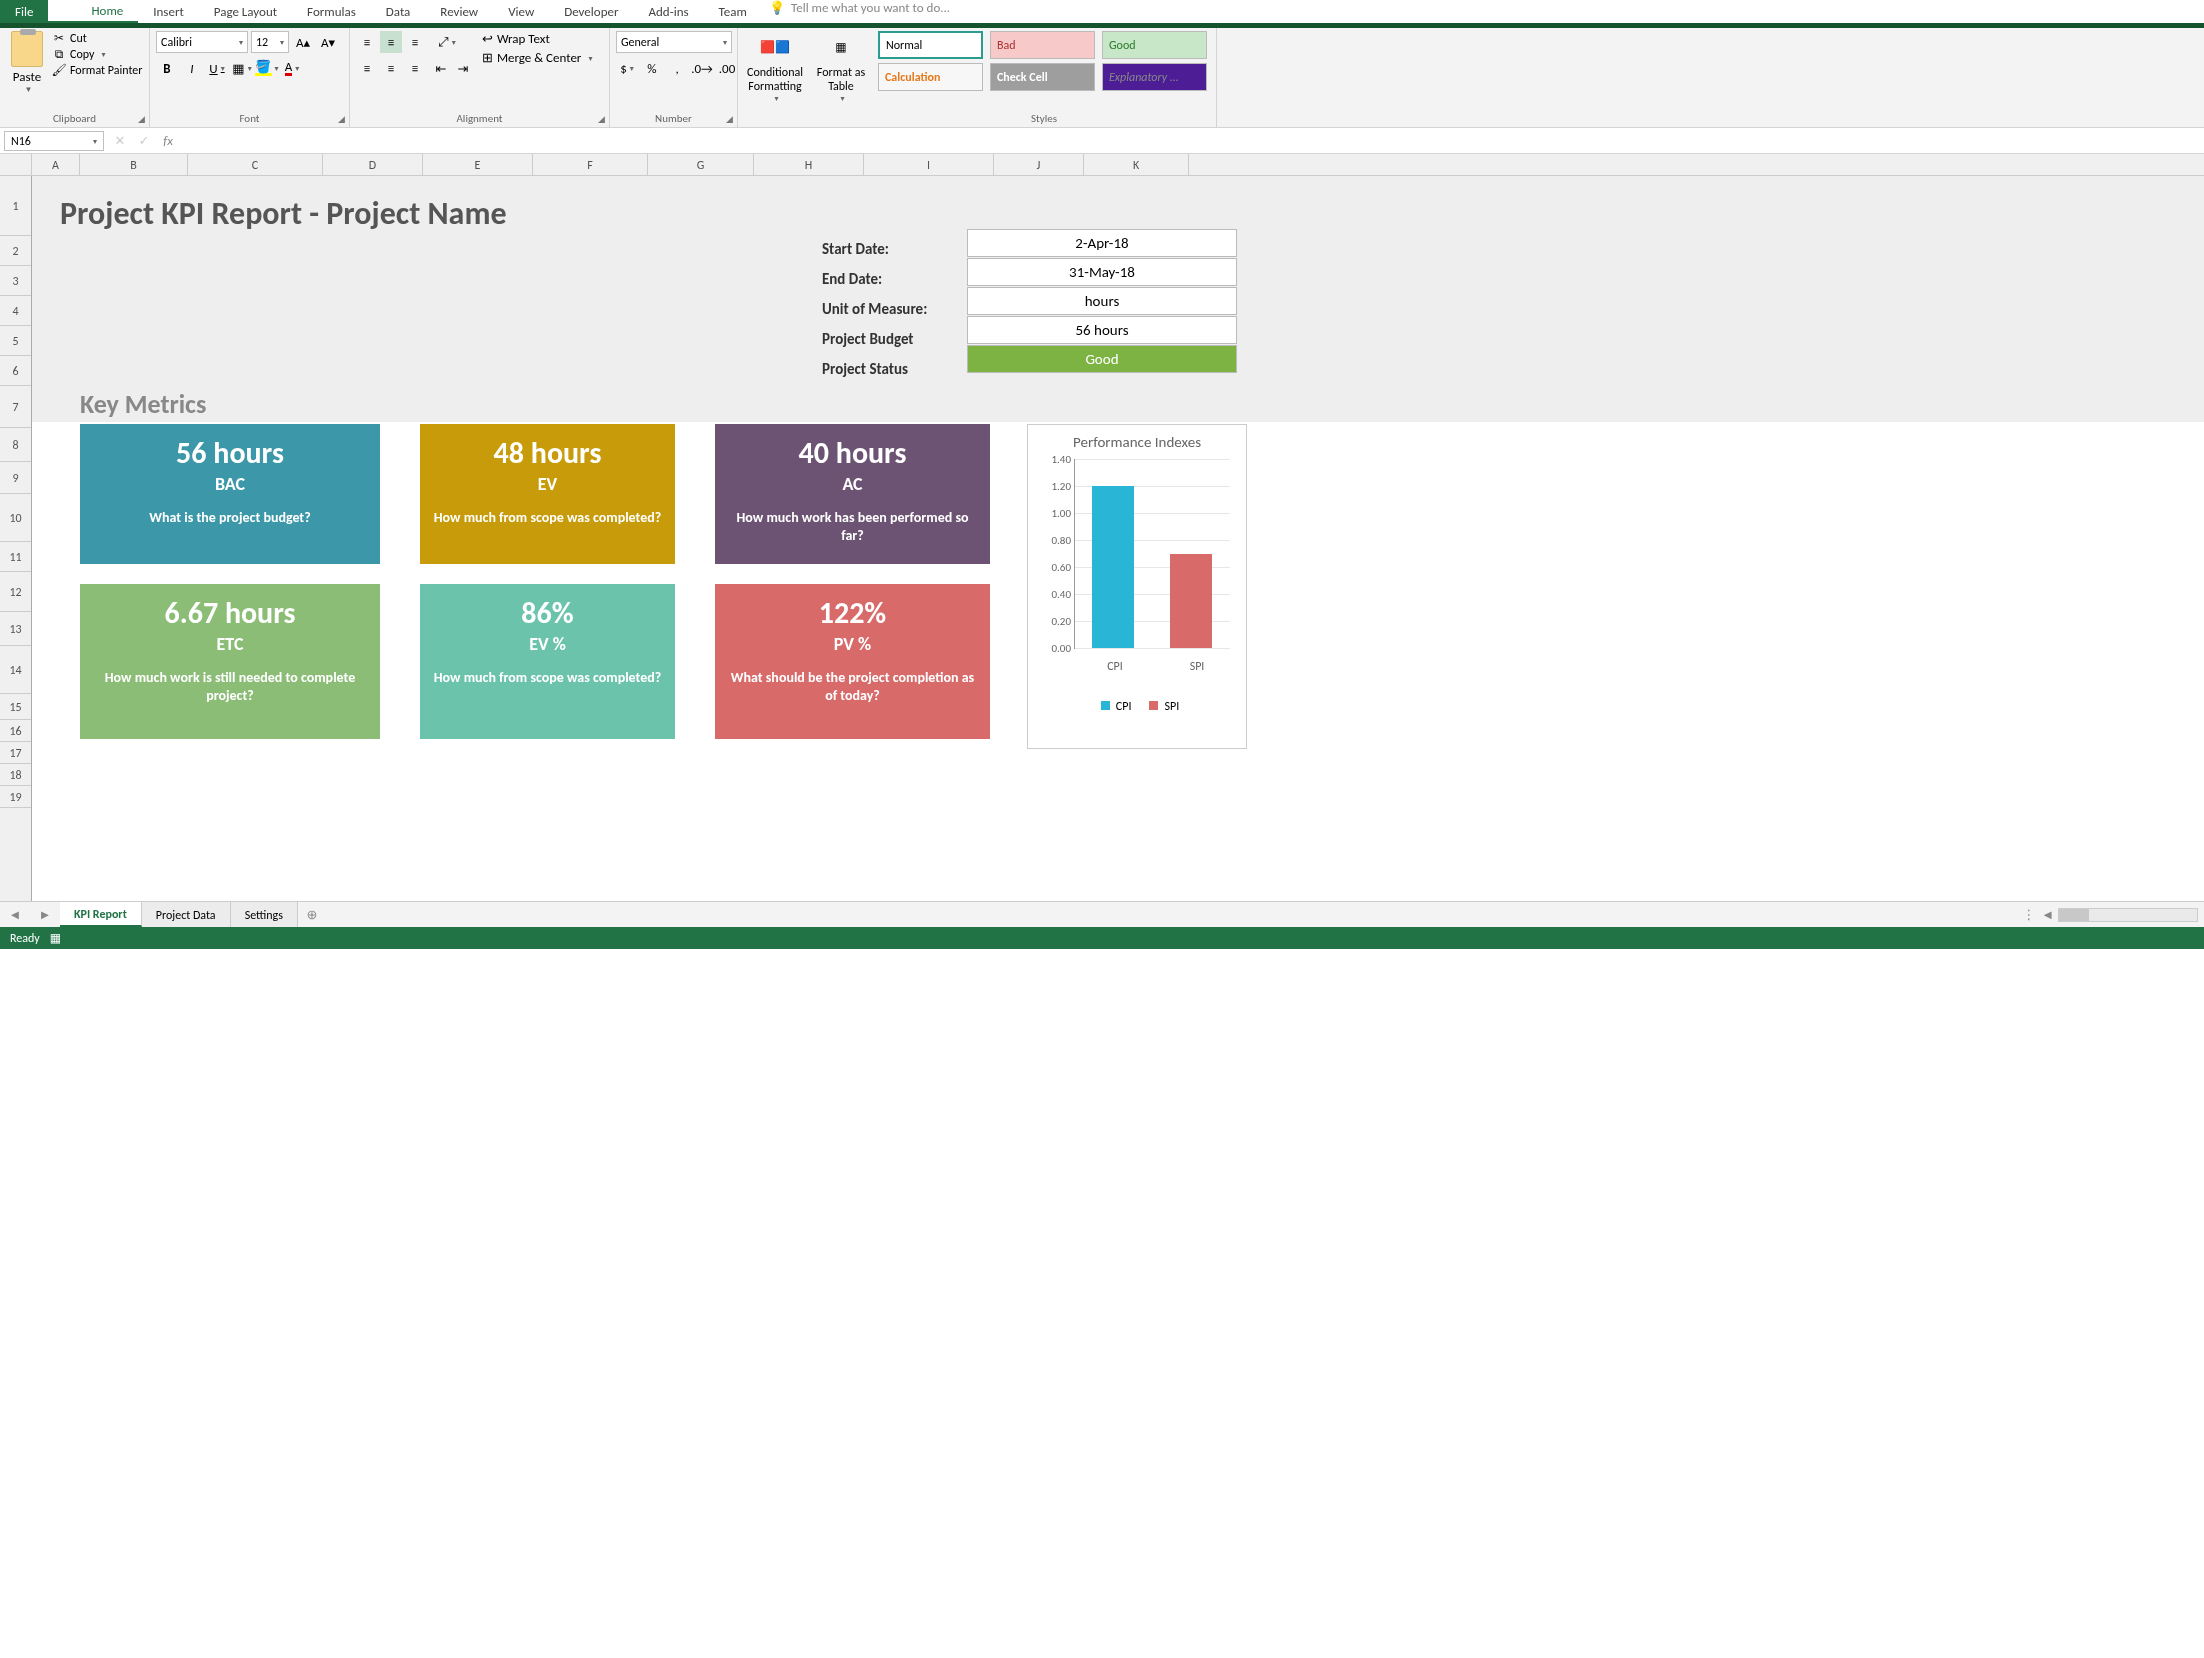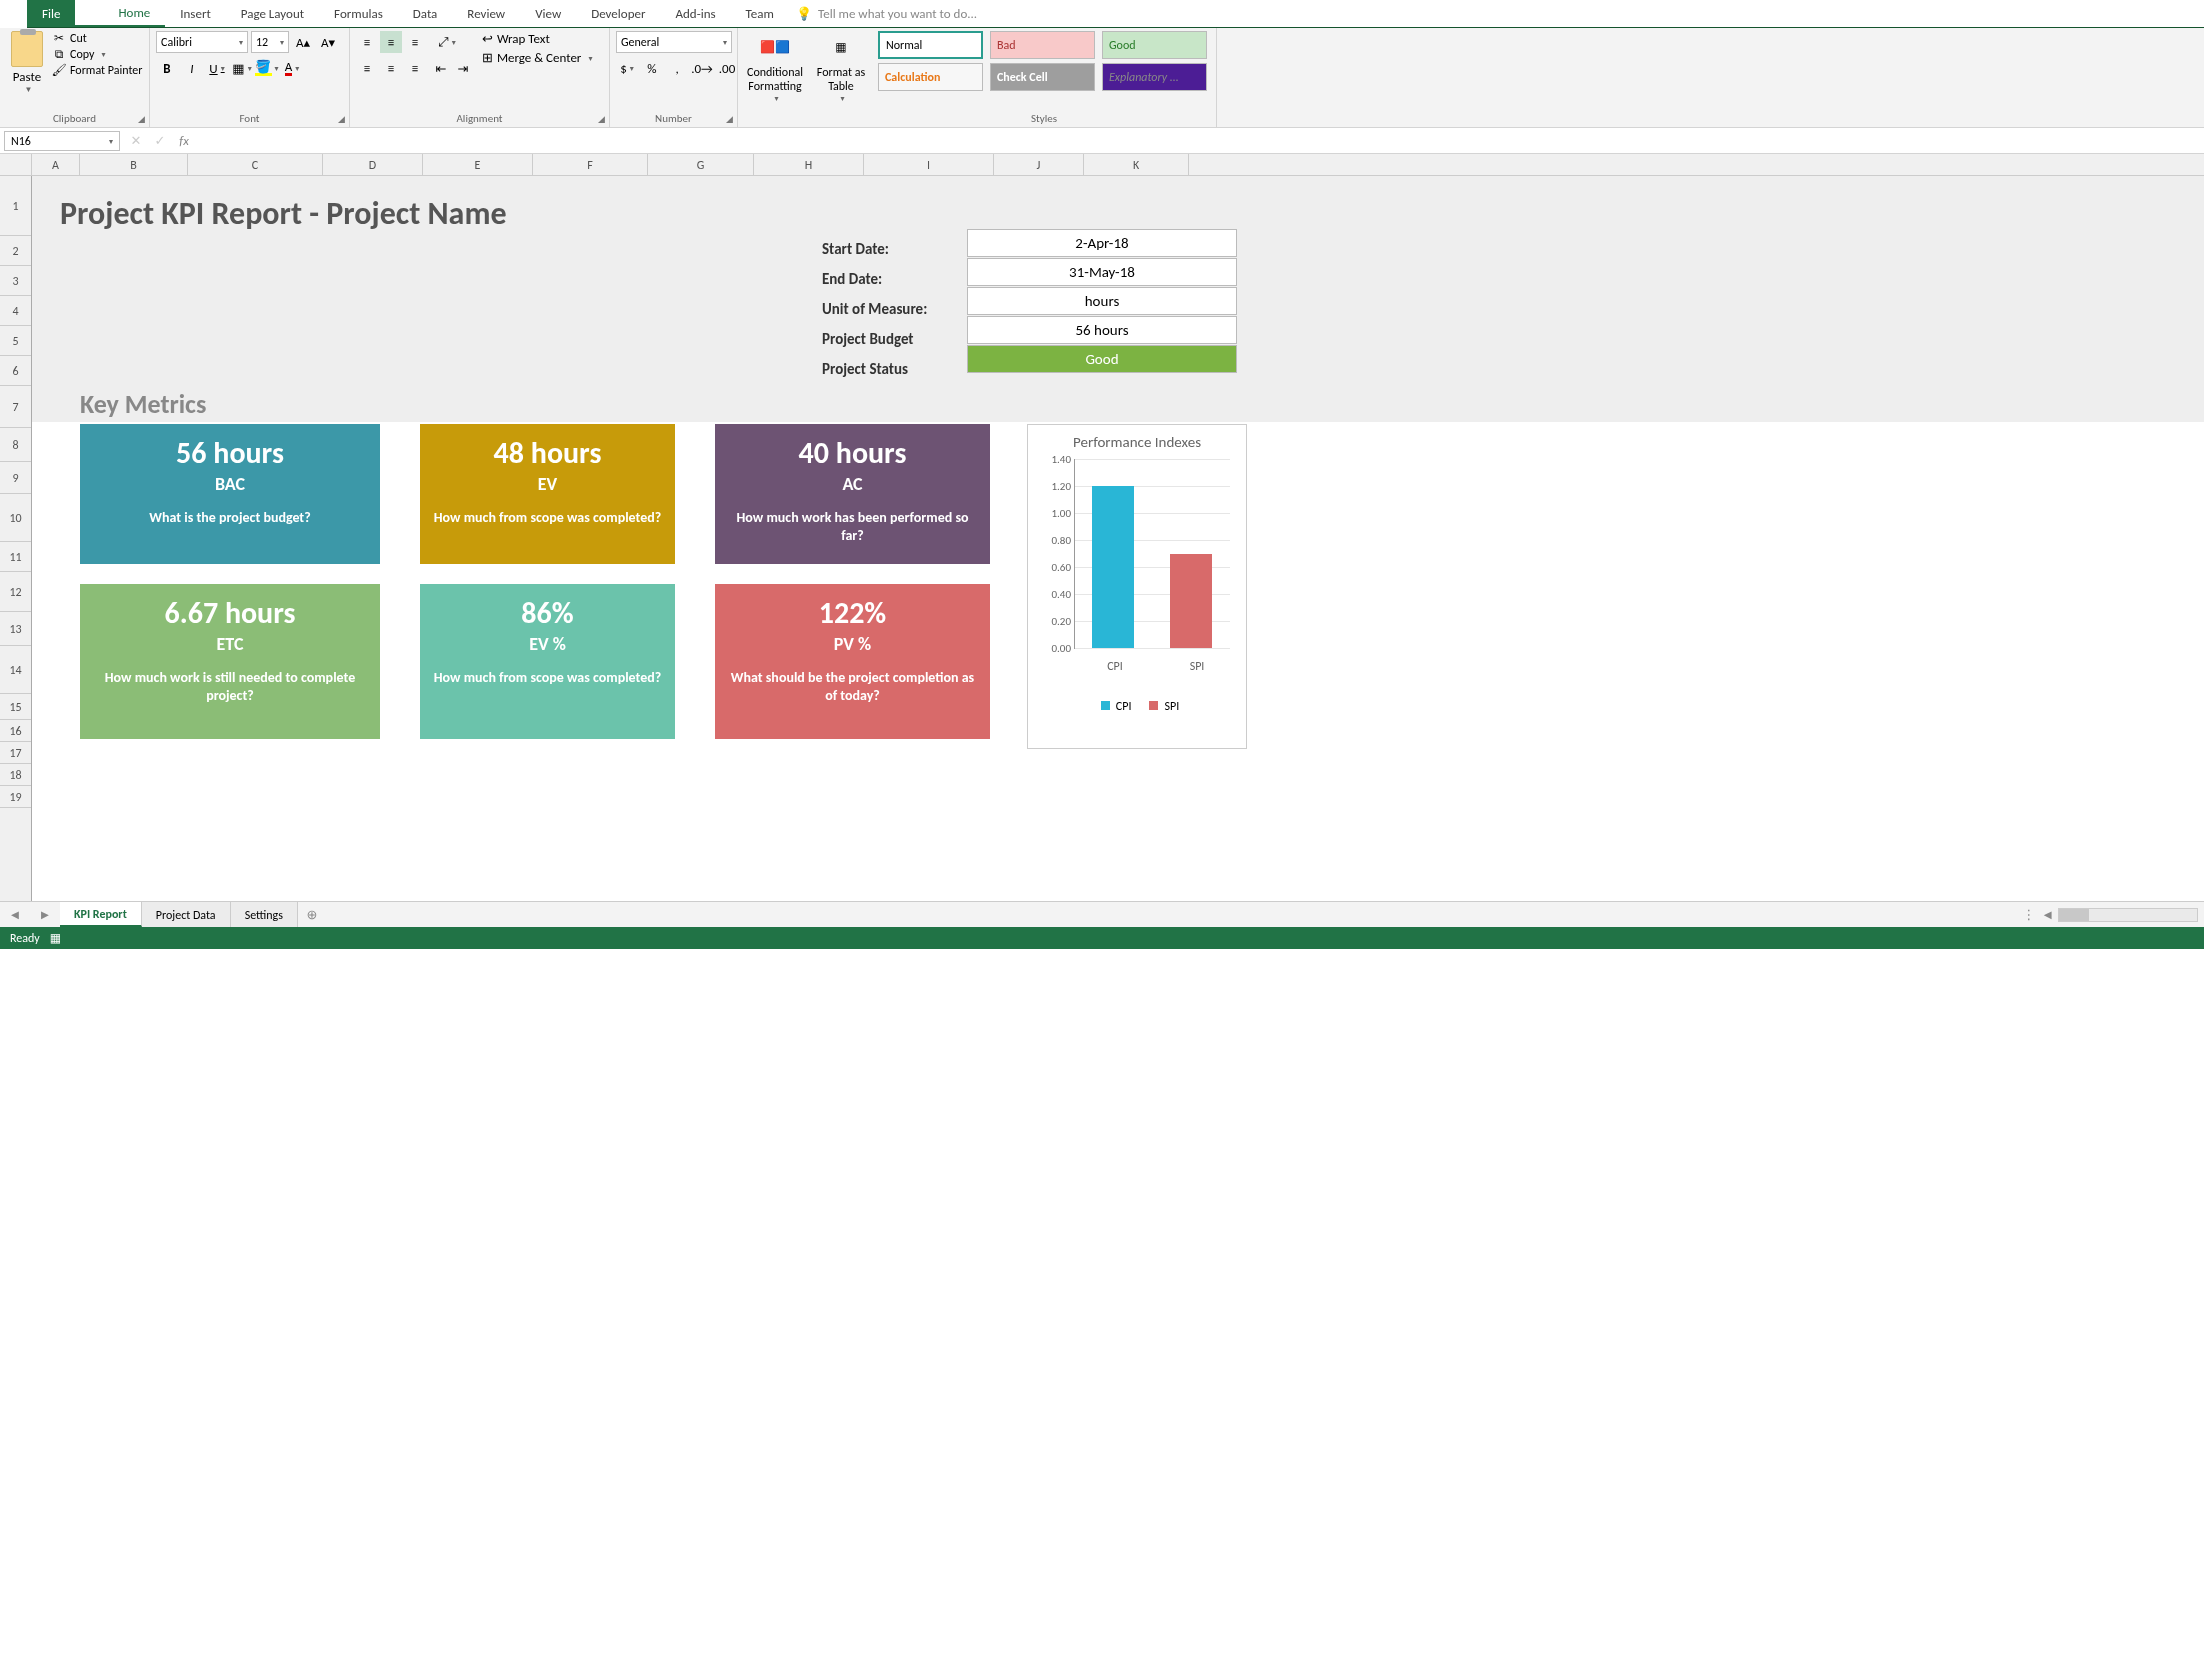--- a/index.html
+++ b/index.html
@@ -1,19 +1,19 @@
 <!DOCTYPE html>
 <html><head>
 <meta charset="utf-8">
 <style>
 * { box-sizing: border-box; margin: 0; padding: 0; }
 body { font-family: "Segoe UI", Calibri, sans-serif; font-size: 13px; background: #fff; overflow: hidden; }
 
 
-.ribbon-tabs { display: flex; align-items: center; background: #fff; height: 28px; border-bottom: 1px solid #14532d; margin-left: 27px; }
+.ribbon-tabs { display: flex; align-items: flex-start; background: #fff; height: 28px; border-bottom: 5px solid #14532d; }
 .tab { padding: 0 15px; height: 100%; display: flex; align-items: center; cursor: pointer; font-size: 13px; color: #444; }
 .tab.file { background: #217346; color: #fff; }
 .tab.active { border-bottom: 2px solid #217346; color: #217346; padding-left: 43px; }
 .tellme { color: #888; font-size: 13px; display: flex; align-items: center; margin-left: 8px; }
 .tellme .bulb { margin-right: 5px; color: #aaa; }
 
 
 .ribbon { display: flex; background: #f3f3f3; border-bottom: 1px solid #d4d4d4; height: 100px; }
 .group { display: flex; flex-direction: column; border-right: 1px solid #d4d4d4; padding: 3px 6px 0; position: relative; }
 .group-body { flex: 1; display: flex; align-items: flex-start; gap: 4px; }
@@ -48,21 +48,21 @@
 .style-check { background: #9e9e9e; color: #fff; font-weight: bold; }
 .style-explan { background: #4c1d95; color: #888; font-style: italic; }
 .style-grid { display: grid; grid-template-columns: repeat(3, 108px); gap: 4px; }
 
 
 .big-btn { display: flex; flex-direction: column; align-items: center; width: 62px; font-size: 12px; cursor: pointer; text-align: center; line-height: 1.2; }
 .big-icon { width: 32px; height: 32px; margin-bottom: 2px; display: flex; align-items: center; justify-content: center; }
 
 
 .formula-bar { display: flex; align-items: center; border-bottom: 1px solid #d4d4d4; height: 26px; background: #fff; }
-.namebox { width: 116px; border: 1px solid #c0c0c0; height: 20px; margin: 0 4px; padding: 0 6px; font-size: 12px; display: flex; align-items: center; justify-content: space-between; }
+.namebox { width: 100px; border: 1px solid #c0c0c0; height: 20px; margin: 0 4px; padding: 0 6px; font-size: 12px; display: flex; align-items: center; justify-content: space-between; }
 .fx-btn { width: 24px; text-align: center; color: #888; cursor: pointer; }
 .fx-input { flex: 1; border: none; outline: none; font-size: 12px; padding: 0 4px; }
 
 
 .col-headers { display: flex; height: 22px; background: #f0f0f0; border-bottom: 1px solid #ccc; }
 .corner { width: 32px; border-right: 1px solid #ccc; background: #f0f0f0; }
 .colh { border-right: 1px solid #ccc; display: flex; align-items: center; justify-content: center; font-size: 12px; color: #555; }
 
 
 .grid-area { display: flex; height: 725px; position: relative; }

